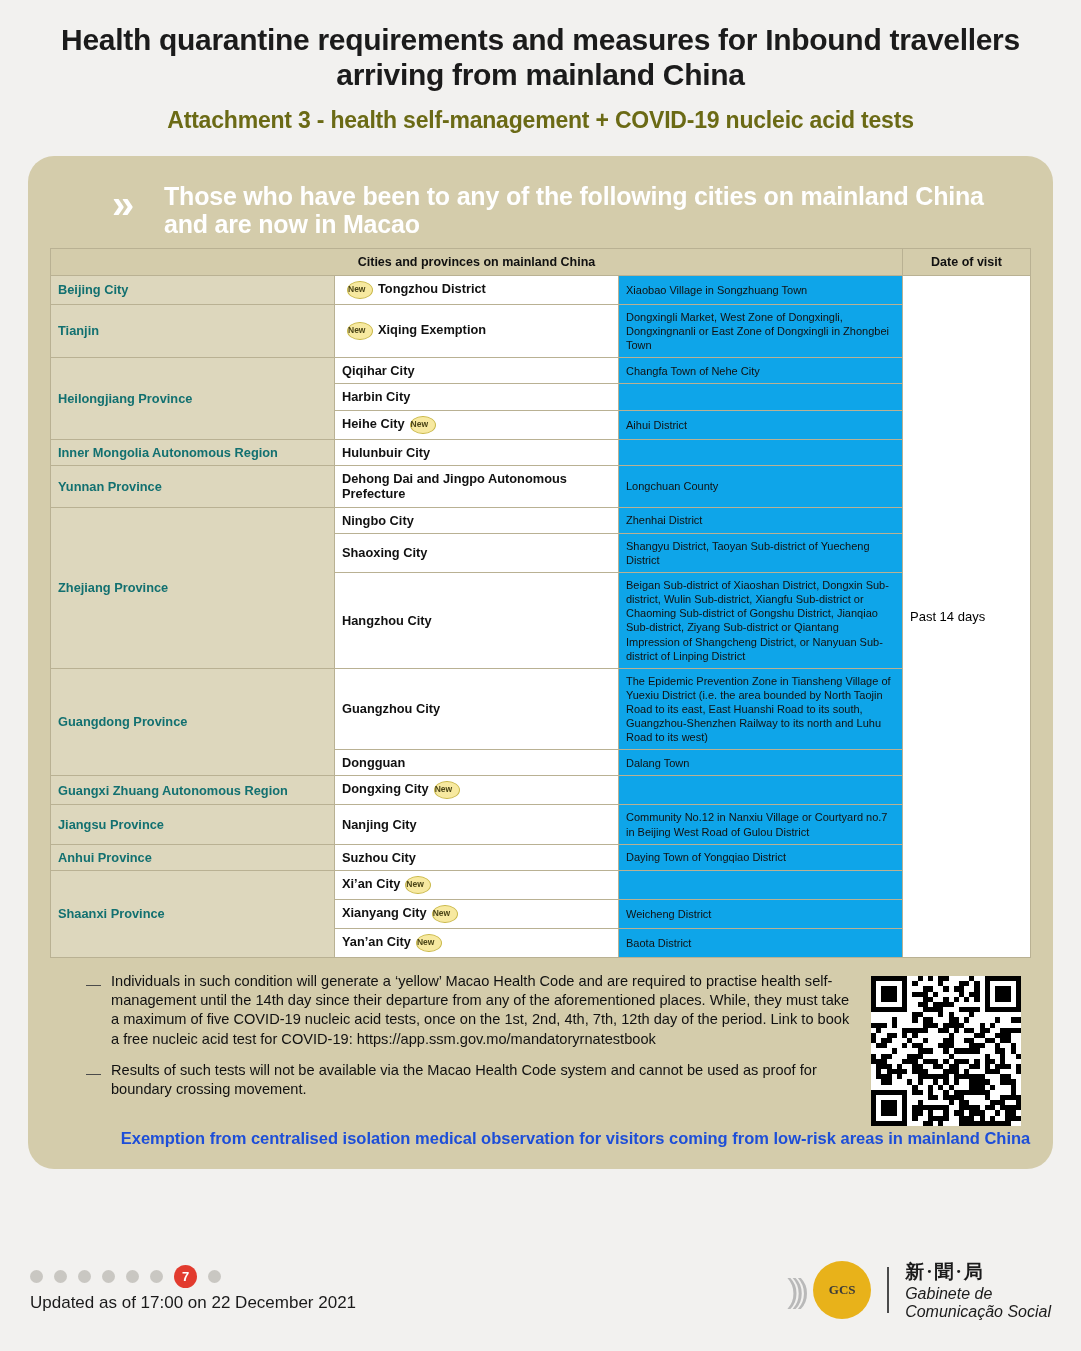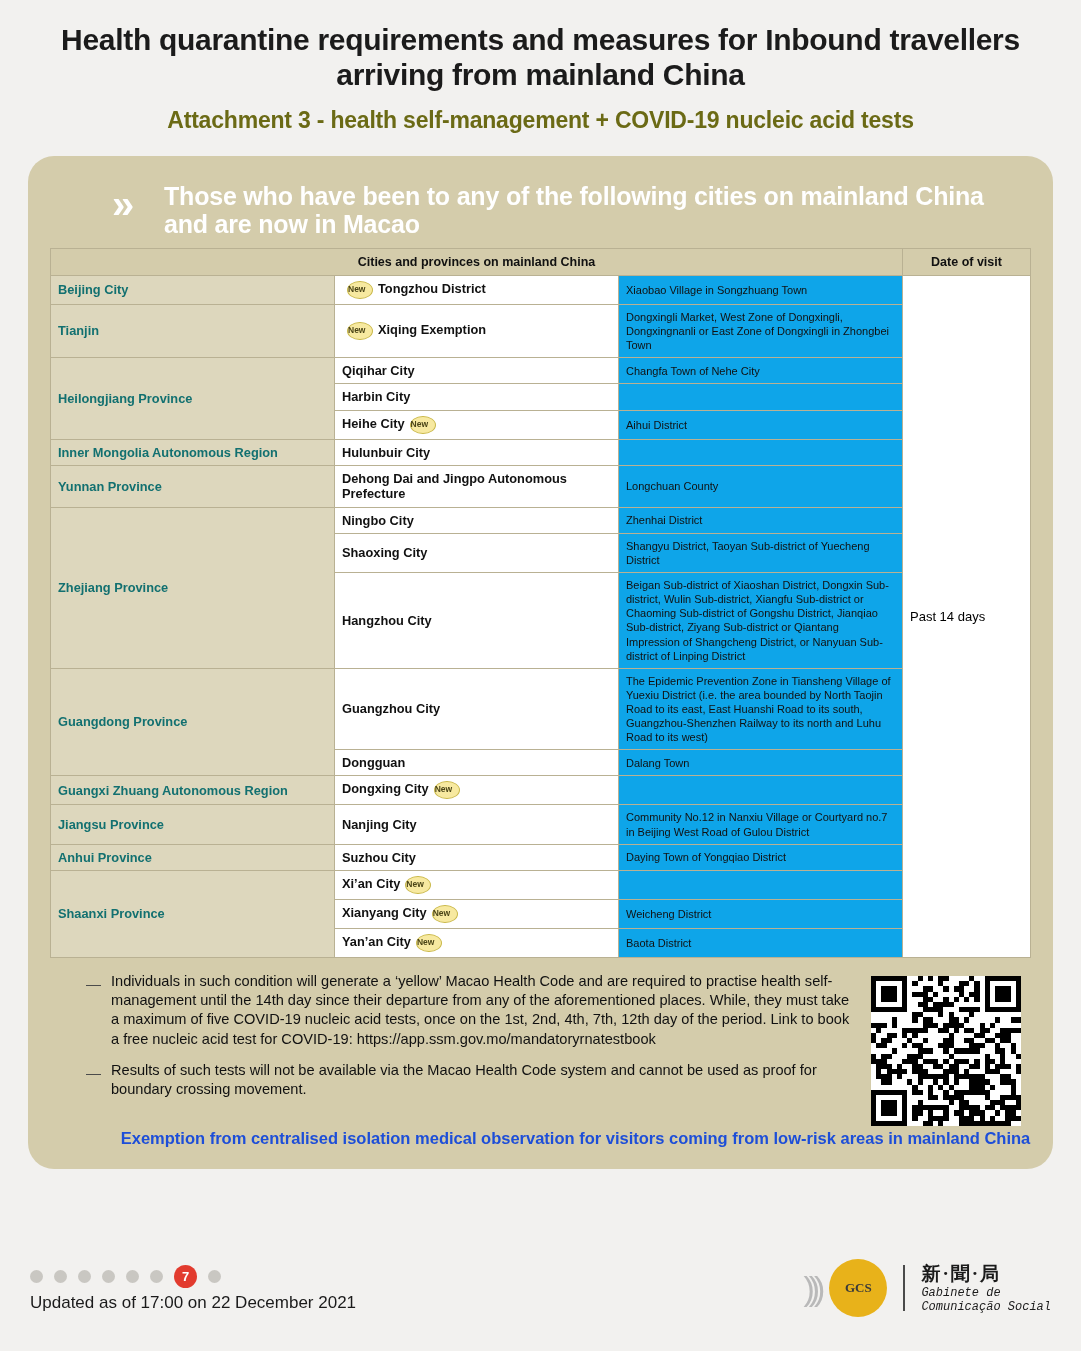--- a/index.html
+++ b/index.html
@@ -193,21 +193,21 @@
     background: #e8b21a;
     display: flex; align-items: center; justify-content: center;
     color: #3a3a3a;
     font-size: 13px;
     font-weight: bold;
     font-family: "Liberation Serif", serif;
   }
   .logo-waves { color: #b9b9b9; font-size: 34px; line-height: 1; letter-spacing: -6px; }
   .logo-bar { width: 2px; height: 46px; background: #4a4a4a; margin: 0 6px; }
   .logo-cn { font-size: 19px; font-weight: bold; color: #1b1b1b; font-family: "Liberation Serif", serif; letter-spacing: 2px; }
-  .logo-pt { font-size: 12px; font-style: italic; color: #1b1b1b; line-height: 1.15; font-family: Liberation Mono, monospace; }
+  .logo-pt { font-size: 16px; font-style: italic; color: #1b1b1b; line-height: 1.15; }
 </style>
 </head>
 <body>
 
 <div class="page-title">Health quarantine requirements and measures for Inbound travellers arriving from mainland China</div>
 <div class="page-subtitle">Attachment 3 - health self-management + COVID-19 nucleic acid tests</div>
 
 <div class="card">
   <div class="card-head">
     <span class="chev">»</span>

